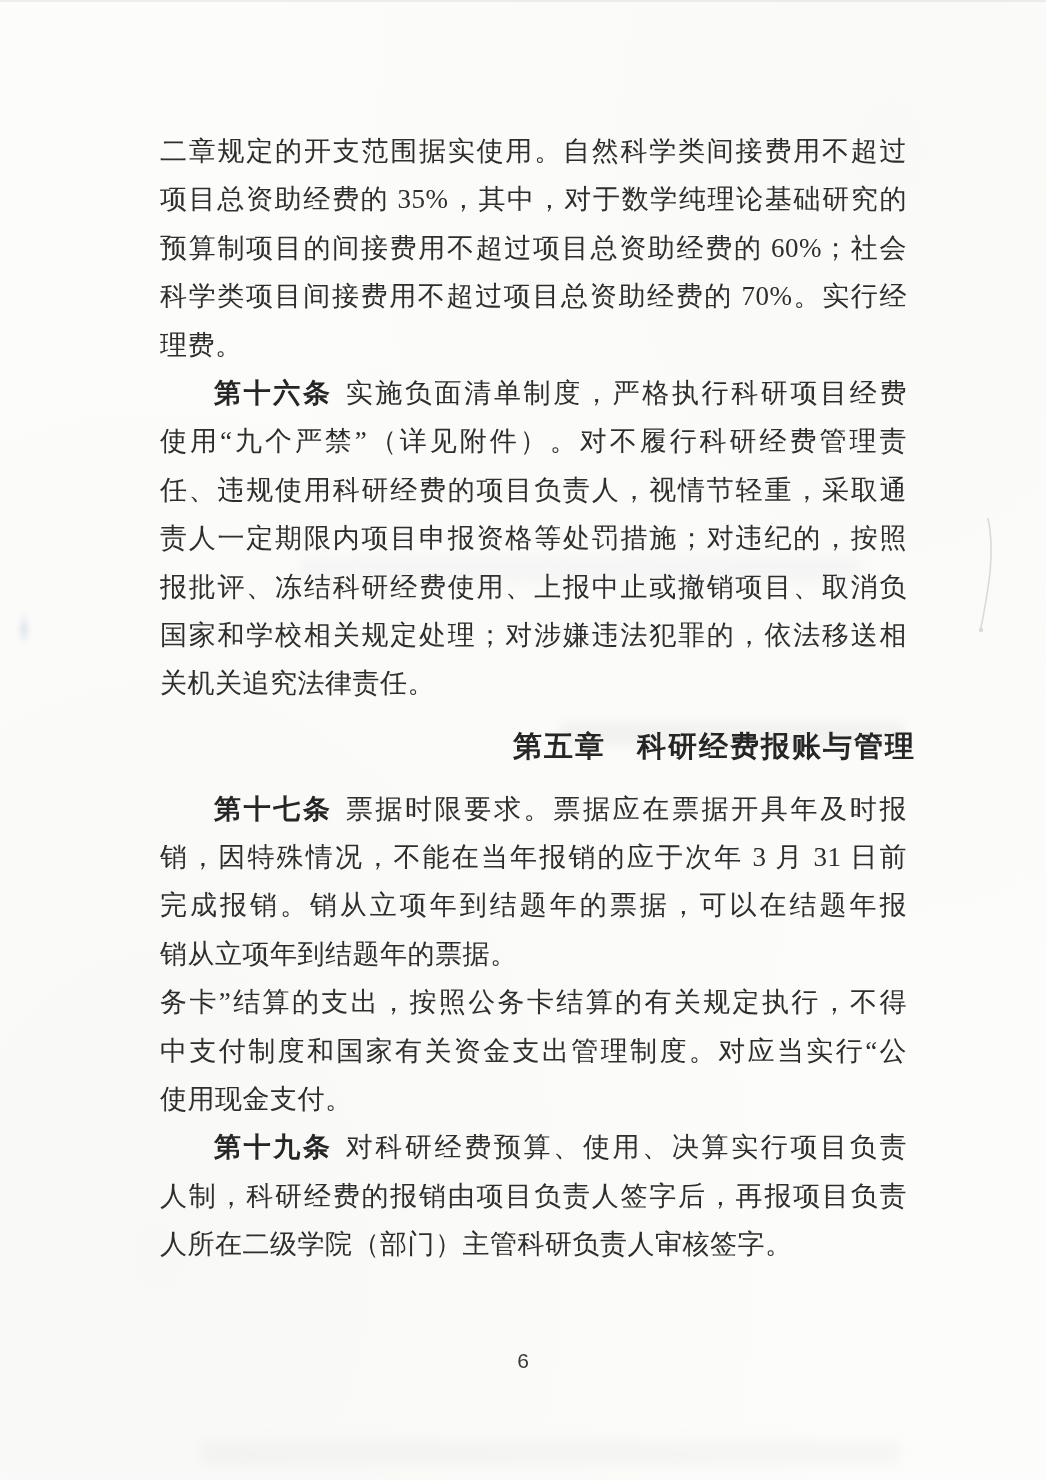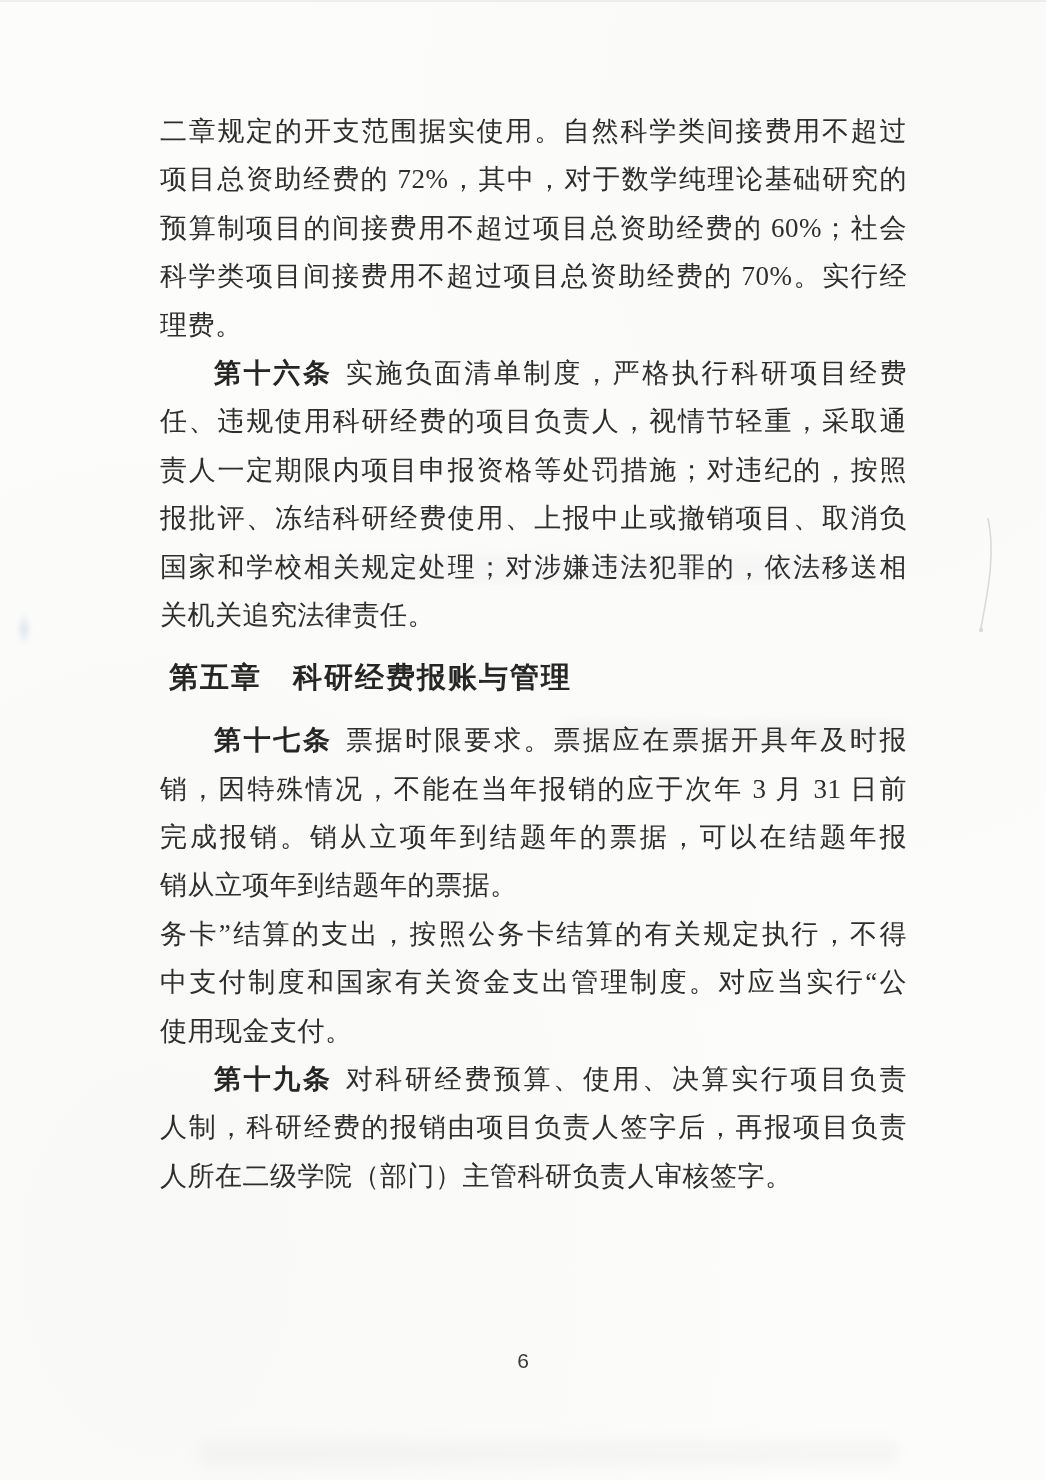--- a/index.html
+++ b/index.html
@@ -18,21 +18,21 @@
     overflow: hidden;
     color: #2e2e2e;
   }
   .top-hairline {
     position: absolute; top: 0; left: 0;
     width: 100%; height: 2px;
     background: rgba(60,60,60,0.07);
   }
   .content {
     position: absolute;
-    left: 160px; top: 107px;
+    left: 160px; top: 127px;
     width: 747px;
   }
   .para { margin: 0; }
   .line {
     font-size: 27px;
     line-height: 48.4px;
     height: 48.4px;
     letter-spacing: 0.5px;
     text-align: justify;
     text-align-last: justify;
@@ -44,21 +44,21 @@
     font-family: Liberation Sans, sans-serif;
     font-weight: 700;
     margin-right: 13px;
     color: #262626;
   }
   .heading {
     font-family: "Liberation Sans", "DejaVu Sans", sans-serif;
     font-weight: 700;
     font-size: 29px;
     line-height: 48px;
-    text-align: left;
+    text-align: right;
     margin: 14px 0 15px 0;
     position: relative;
     left: 9px;
     color: #262626;
     letter-spacing: 2px;
   }
   .footer {
     position: absolute;
     top: 1349px; left: 0;
     width: 1046px;
@@ -111,27 +111,28 @@
   <div class="blue-speck"></div>
 
   <svg class="scratch-svg" width="60" height="160" viewBox="0 0 60 160">
     <path d="M 28 18 C 36 55, 27 95, 21 128" fill="none" stroke="#bfbfbd" stroke-width="1.6" opacity="0.55"></path>
     <circle cx="21" cy="130" r="2.2" fill="#b9b9b7" opacity="0.5"></circle>
   </svg>
 
   <div class="content" id="content">
       <div class="para">
         <div class="line">二章规定的开支范围据实使用。自然科学类间接费用不超过</div>
-        <div class="line">项目总资助经费的 72%，其中，对于数学纯理论基础研究的</div>
+        <div class="line">项目总资助经费的 35%，其中，对于数学纯理论基础研究的</div>
         <div class="line">预算制项目的间接费用不超过项目总资助经费的 60%；社会</div>
         <div class="line">科学类项目间接费用不超过项目总资助经费的 70%。实行经</div>
         <div class="line last">理费。</div>
       </div>
       <div class="para">
         <div class="line indent"><b class="term">第十六条</b><span>实施负面清单制度，严格执行科研项目经费</span></div>
+        <div class="line">使用“九个严禁”（详见附件）。对不履行科研经费管理责</div>
         <div class="line">任、违规使用科研经费的项目负责人，视情节轻重，采取通</div>
         <div class="line">责人一定期限内项目申报资格等处罚措施；对违纪的，按照</div>
         <div class="line">报批评、冻结科研经费使用、上报中止或撤销项目、取消负</div>
         <div class="line">国家和学校相关规定处理；对涉嫌违法犯罪的，依法移送相</div>
         <div class="line last">关机关追究法律责任。</div>
       </div>
       <div class="heading">第五章　科研经费报账与管理</div>
       <div class="para">
         <div class="line indent"><b class="term">第十七条</b><span>票据时限要求。票据应在票据开具年及时报</span></div>
         <div class="line">销，因特殊情况，不能在当年报销的应于次年 3 月 31 日前</div>

